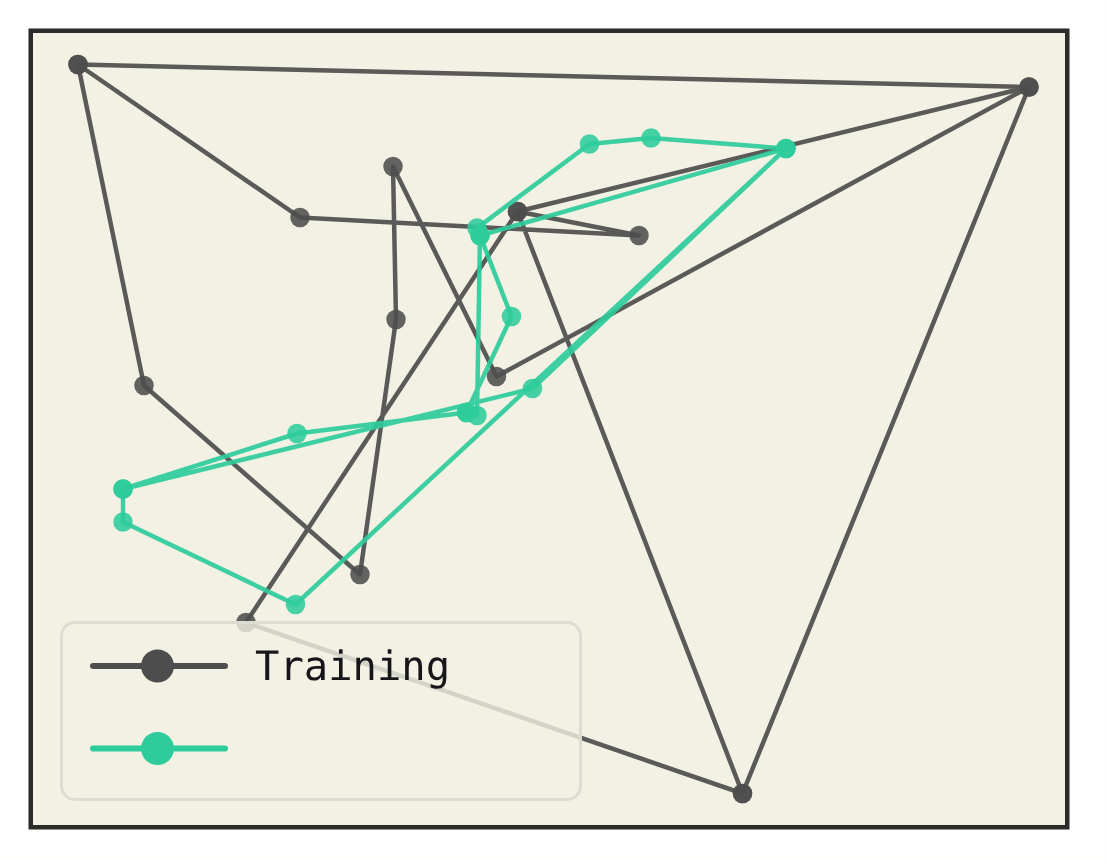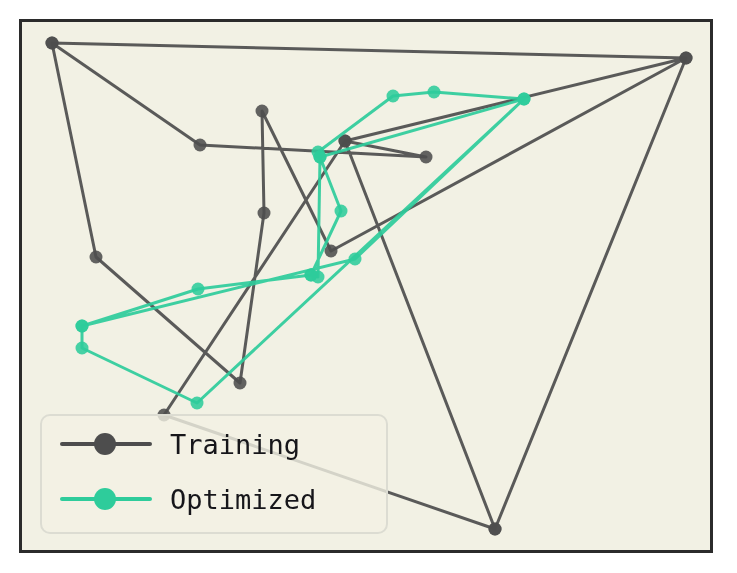--- a/index.html
+++ b/index.html
@@ -162,18 +162,17 @@
         <span class="legend-dot" id="legend-dot-training" style="background: rgb(77, 77, 77);"></span>
       </span>
       <span class="legend-label">Training</span>
     </div>
 
     <div class="legend-row" id="legend-row-optimized">
       <span class="legend-sample">
         <span class="legend-line" id="legend-line-optimized" style="background: rgb(46, 204, 155);"></span>
         <span class="legend-dot" id="legend-dot-optimized" style="background: rgb(46, 204, 155);"></span>
       </span>
-      <span class="legend-label">Optimized</span>
     </div>
 
   </div>
 
 </div>
 
 </body></html>

